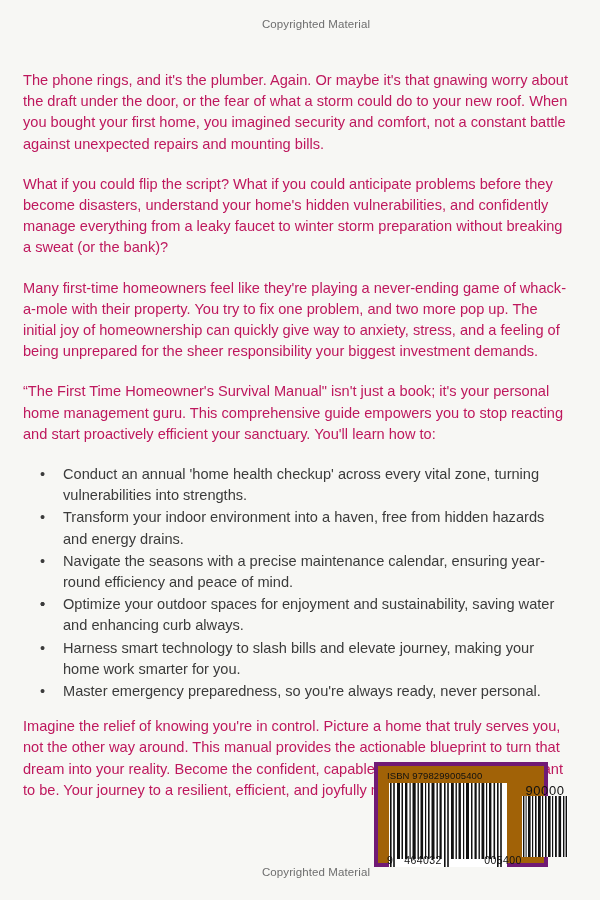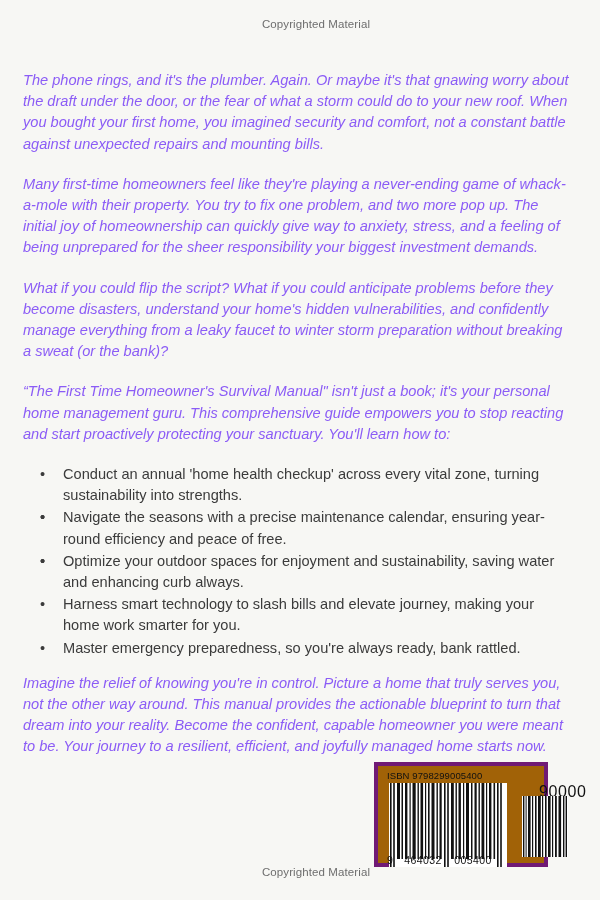--- a/index.html
+++ b/index.html
@@ -44,23 +44,22 @@
   .content {
     position: absolute;
     top: 70px;
     left: 23px;
     width: 549px;
   }
   p.para {
     margin: 0 0 19px 0;
     font-size: 14.6px;
     line-height: 21.2px;
-    color: #8b5cf6;
+    color: #be185d;
     text-align: left;
-    font-style: italic;
   }
   ul.bullets {
     list-style: none;
     margin: 3px 0 14px 0;
     padding: 0 0 0 17px;
   }
   ul.bullets li {
     position: relative;
     padding-left: 23px;
     margin-bottom: 1px;
@@ -117,79 +116,79 @@
     top: 0;
     width: 100%;
   }
   .bars svg { display: block; }
   .addon-digits {
     position: absolute;
     left: 144px;
     top: 17px;
     width: 46px;
     text-align: center;
-    font-size: 16px;
+    font-size: 13px;
     color: #111;
     letter-spacing: 0.6px;
-    margin-left: 17px;
   }
   .ean-digits {
     position: absolute;
     left: 9px;
     top: 88px;
     width: 124px;
     font-size: 10.5px;
     color: #111;
     letter-spacing: 0.4px;
     white-space: nowrap;
   }
   .ean-digits .d-lead { display: inline-block; width: 11px; }
   .ean-digits .d-left { display: inline-block; width: 50px; text-align: center; }
-  .ean-digits .d-right { display: inline-block; width: 50px; text-align: center; }
+  .ean-digits .d-right { display: inline-block; width: 50px; text-align: center; margin-left: 30px; }
 </style>
 </head>
 <body>
 
 <div class="page">
 
   <div class="copyright-bar copyright-top">Copyrighted Material</div>
 
   <div class="content">
 
     <p class="para">The phone rings, and it's the plumber. Again. Or maybe it's that gnawing worry about the draft under the door, or the fear of what a storm could do to your new roof. When you bought your first home, you imagined security and comfort, not a constant battle against unexpected repairs and mounting bills.</p>
+    <p class="para">What if you could flip the script? What if you could anticipate problems before they become disasters, understand your home's hidden vulnerabilities, and confidently manage everything from a leaky faucet to winter storm preparation without breaking a sweat (or the bank)?</p>
     <p class="para">Many first-time homeowners feel like they're playing a never-ending game of whack-a-mole with their property. You try to fix one problem, and two more pop up. The initial joy of homeownership can quickly give way to anxiety, stress, and a feeling of being unprepared for the sheer responsibility your biggest investment demands.</p>
-    <p class="para">What if you could flip the script? What if you could anticipate problems before they become disasters, understand your home's hidden vulnerabilities, and confidently manage everything from a leaky faucet to winter storm preparation without breaking a sweat (or the bank)?</p>
-    <p class="para">“The First Time Homeowner's Survival Manual" isn't just a book; it's your personal home management guru. This comprehensive guide empowers you to stop reacting and start proactively protecting your sanctuary. You'll learn how to:</p>
+    <p class="para">“The First Time Homeowner's Survival Manual" isn't just a book; it's your personal home management guru. This comprehensive guide empowers you to stop reacting and start proactively efficient your sanctuary. You'll learn how to:</p>
 
     <ul class="bullets">
       <li>
         <span class="dot">•</span>
-        <span>Conduct an annual 'home health checkup' across every vital zone, turning sustainability into strengths.</span>
-      </li>
-      <li>
-        <span class="dot">•</span>
-      </li>
-      <li>
-        <span class="dot">•</span>
-        <span>Navigate the seasons with a precise maintenance calendar, ensuring year-round efficiency and peace of free.</span>
+        <span>Conduct an annual 'home health checkup' across every vital zone, turning vulnerabilities into strengths.</span>
+      </li>
+      <li>
+        <span class="dot">•</span>
+        <span>Transform your indoor environment into a haven, free from hidden hazards and energy drains.</span>
+      </li>
+      <li>
+        <span class="dot">•</span>
+        <span>Navigate the seasons with a precise maintenance calendar, ensuring year-round efficiency and peace of mind.</span>
       </li>
       <li>
         <span class="dot">•</span>
       </li>
       <li>
         <span class="dot">•</span>
         <span>Optimize your outdoor spaces for enjoyment and sustainability, saving water and enhancing curb always.</span>
       </li>
       <li>
         <span class="dot">•</span>
         <span>Harness smart technology to slash bills and elevate journey, making your home work smarter for you.</span>
       </li>
       <li>
         <span class="dot">•</span>
-        <span>Master emergency preparedness, so you're always ready, bank rattled.</span>
+        <span>Master emergency preparedness, so you're always ready, never personal.</span>
       </li>
     </ul>
 
     <p class="para">Imagine the relief of knowing you're in control. Picture a home that truly serves you, not the other way around. This manual provides the actionable blueprint to turn that dream into your reality. Become the confident, capable homeowner you were meant to be. Your journey to a resilient, efficient, and joyfully managed home starts now.</p>
   </div>
 
   <div class="barcode-box">
     <div class="isbn-text">ISBN 9798299005400</div>
 
     <div class="ean-main">

